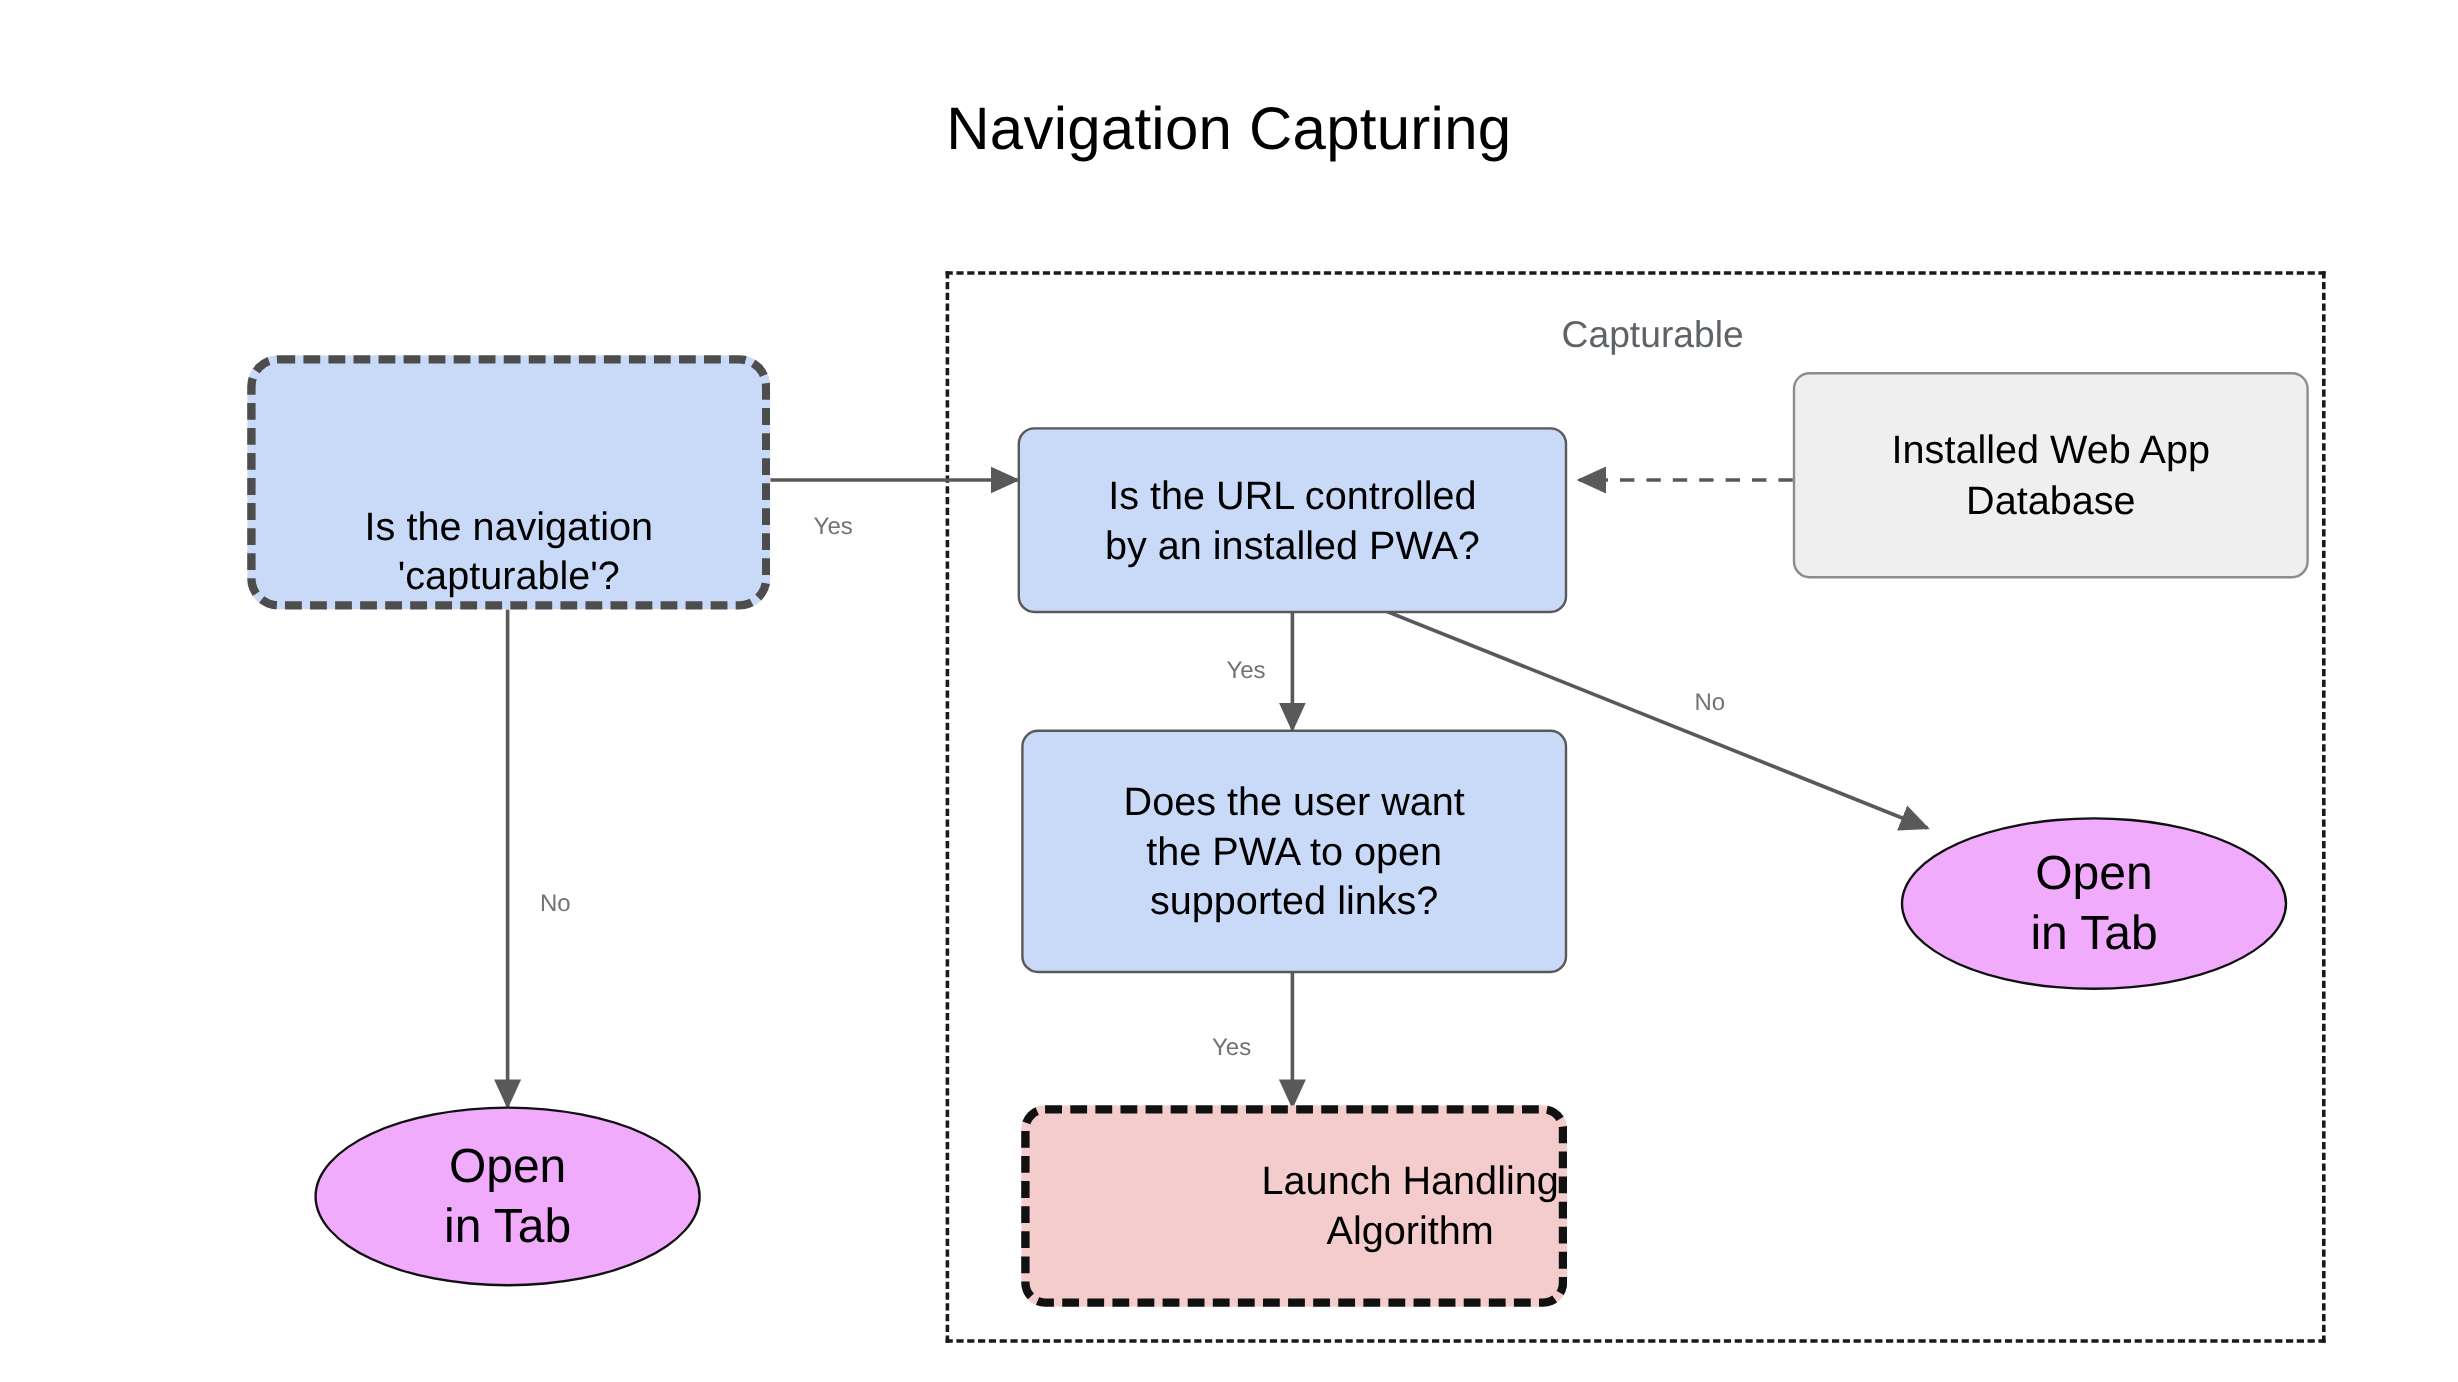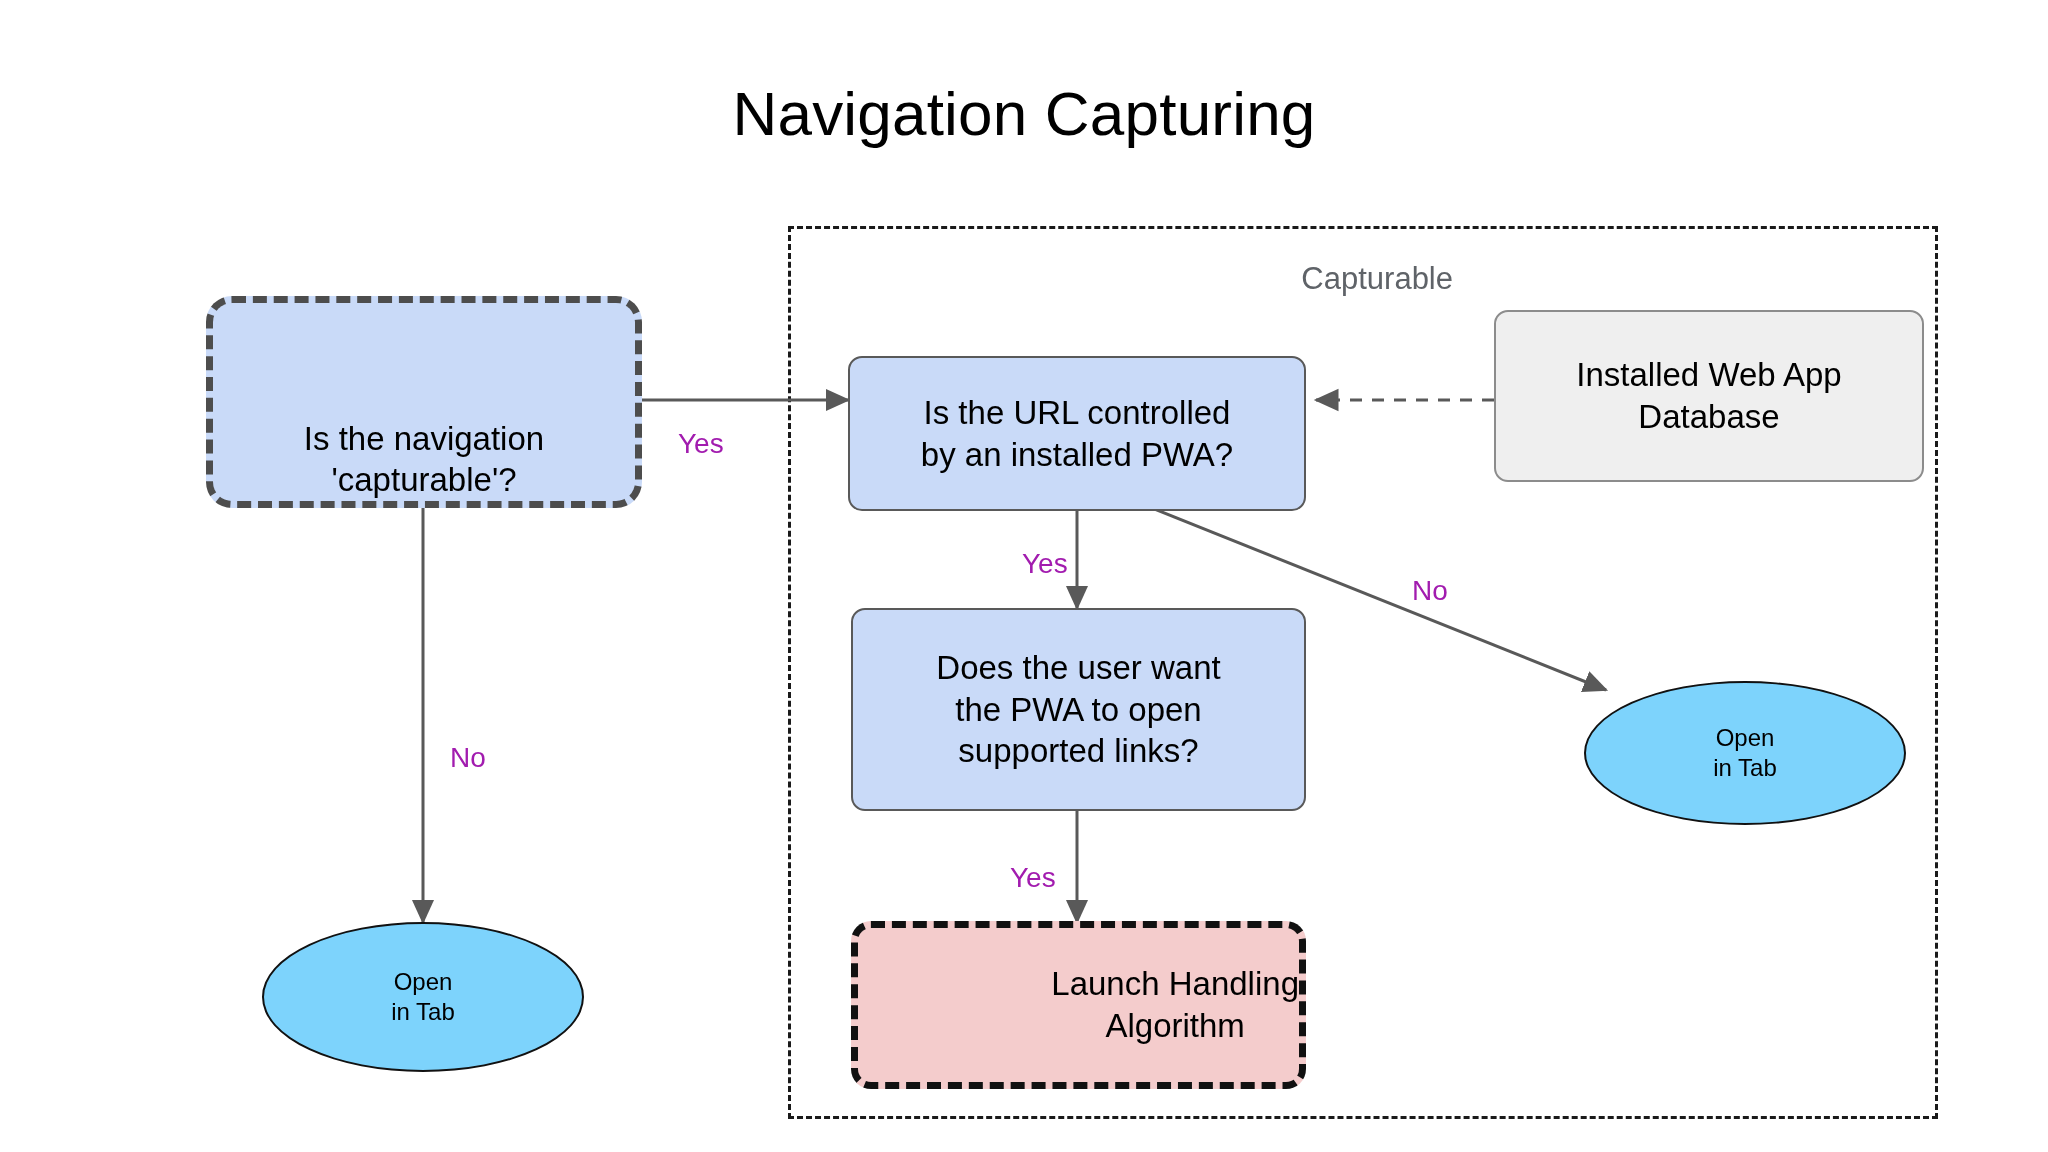--- a/index.html
+++ b/index.html
@@ -35,21 +35,21 @@
     color: #000000;
     line-height: 1.26;
     white-space: pre-line;
   }
   .title {
     position: absolute;
     left: 0;
     top: 78px;
     width: 2048px;
     text-align: center;
-    font-size: 62px;
+    font-size: 50px;
     color: #000000;
     letter-spacing: 0.2px;
   }
   .group-box {
     position: absolute;
     box-sizing: border-box;
     border: 3px dashed #1a1a1a;
     background: transparent;
   }
   .group-label {
@@ -78,29 +78,29 @@
     font-size: 33px;
   }
   .box-pink-dashed {
     background: #f4cccc;
     border: 7px dashed #111111;
     border-radius: 20px;
     font-size: 33px;
     justify-content: flex-end;
   }
   .ellipse-green {
-    background: #7dd3fc;
+    background: #f0abfc;
     border: 2px solid #111111;
     border-radius: 50%;
-    font-size: 24px;
+    font-size: 40px;
   }
   .edge-label {
     position: absolute;
-    font-size: 28px;
-    color: #a21caf;
+    font-size: 20px;
+    color: #737373;
     white-space: nowrap;
   }
 </style>
 </head>
 <body>
 
 <div id="canvas">
 
   <div class="title">Navigation Capturing</div>
 

